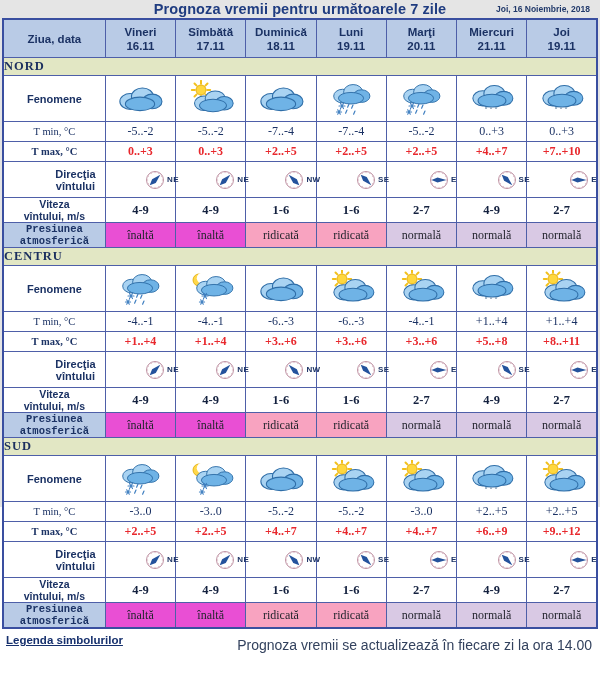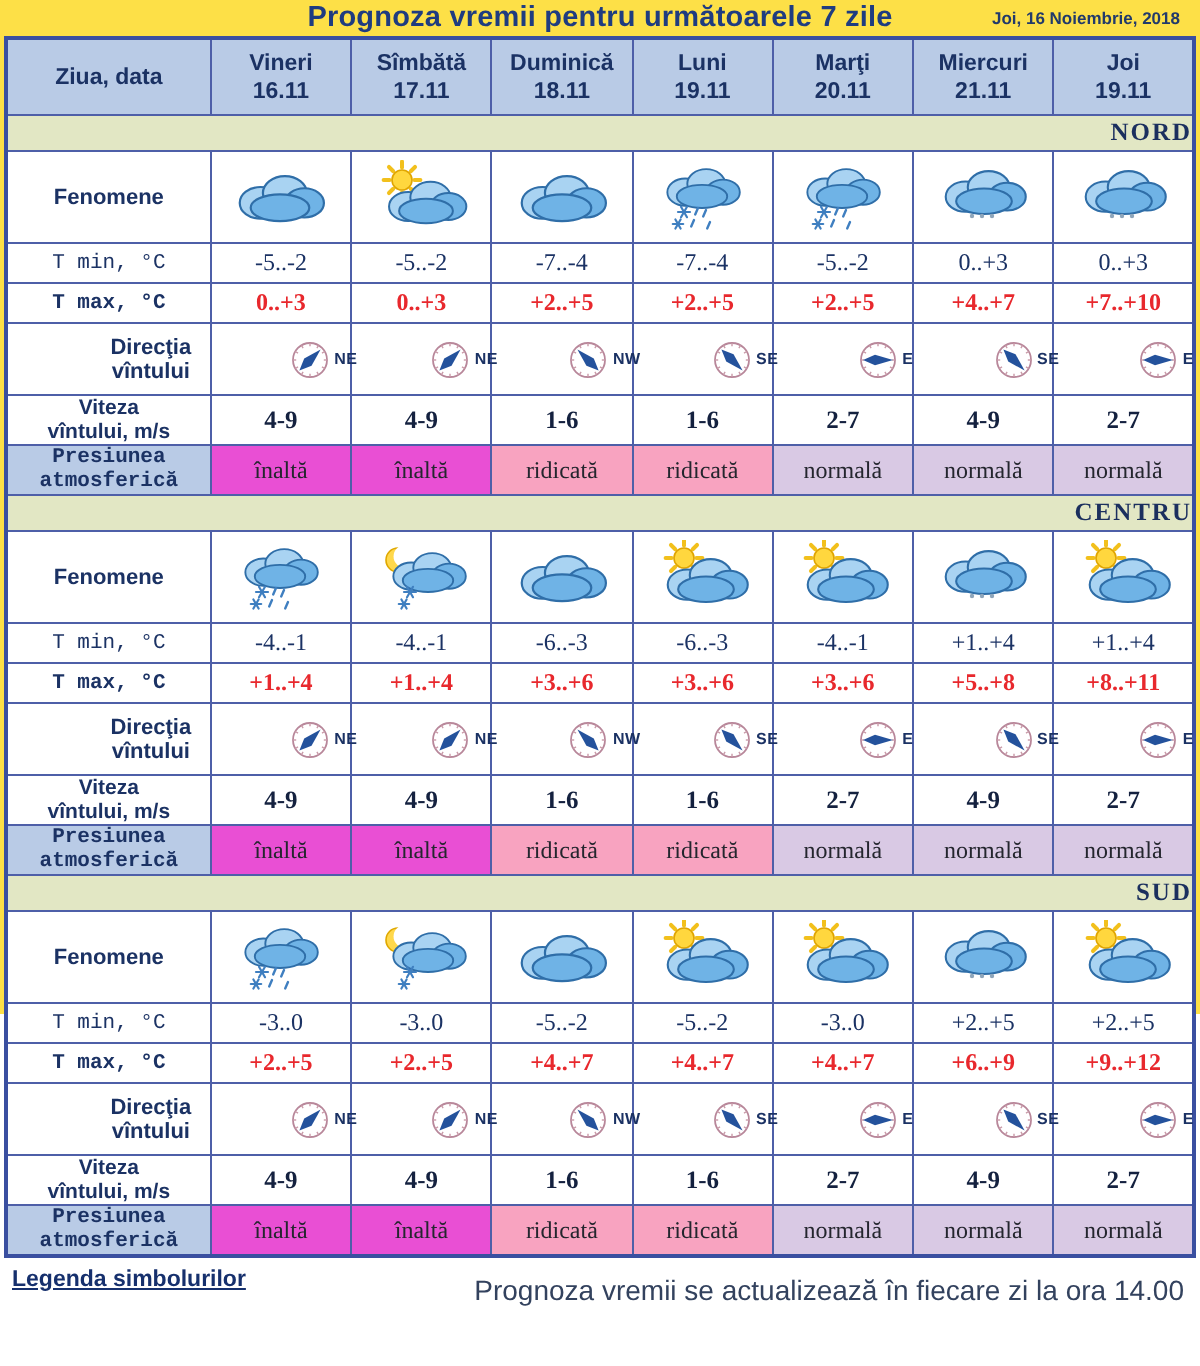--- a/index.html
+++ b/index.html
@@ -12,21 +12,21 @@
     height: 683px;
     font-family: "Liberation Sans", sans-serif;
     position: relative;
     overflow: hidden;
   }
 
   .page {
     width: 600px;
     height: 507px;
     box-sizing: border-box;
-    background: #fde047;
+    background: #e5e5e5;
     position: relative;
   }
 
   
   .titlebar {
     height: 18px;
     position: relative;
   }
   .main-title {
     position: absolute;
@@ -87,21 +87,21 @@
 
   
   tr.region td {
     background: #e2e7c4;
     height: 17px;
     font-weight: bold;
     font-size: 12.5px;
     color: #1b2f5e;
     font-family: "Liberation Serif", serif;
     letter-spacing: 1px;
-    text-align: right;
+    text-align: left;
     border-left: 1px solid #4e5fa8;
     border-right: 1px solid #4e5fa8;
   }
 
   
   td.lab {
     background: #b9cbe6;
     text-align: left;
     padding-left: 7px;
     font-weight: bold;
@@ -111,21 +111,21 @@
   }
 
   
   tr.r-phen td { height: 45px; }
   tr.r-phen td.lab { height: 45px; }
 
   tr.r-tmin td, tr.r-tmax td { height: 19px; }
   tr.r-tmin td { font-size: 12px; font-weight: normal; color: #1b3264; font-family: "Liberation Serif", serif;}
   tr.r-tmax td { font-size: 12px; font-weight: bold; color: #e8282d; font-family: "Liberation Serif", serif;}
   tr.r-tmin td.lab, tr.r-tmax td.lab {
-    font-family: Liberation Mono, monospace;
+    font-family: Liberation Serif, serif;
     font-size: 10.5px;
     margin-left: 30px;
   }
   tr.r-tmax td.lab { color: #1b3264; }
 
   tr.r-dir td { height: 35px; padding-left: 42px; }
   tr.r-spd td { height: 23px; font-size: 12.5px; font-weight: bold; color: #14213f; font-family: "Liberation Serif", serif;}
   tr.r-spd td.lab { font-family: "Liberation Sans", sans-serif; font-size: 10.5px; color: #1b3264; font-weight: bold;}
   tr.r-pres td { height: 23px; font-size: 12px; color: #24262e; font-family: "Liberation Serif", serif;}
   tr.r-pres td.lab { font-family: Liberation Mono, monospace; font-size: 10.5px; color: #1b3264; font-weight: bold; background: #b9cbe6;}

